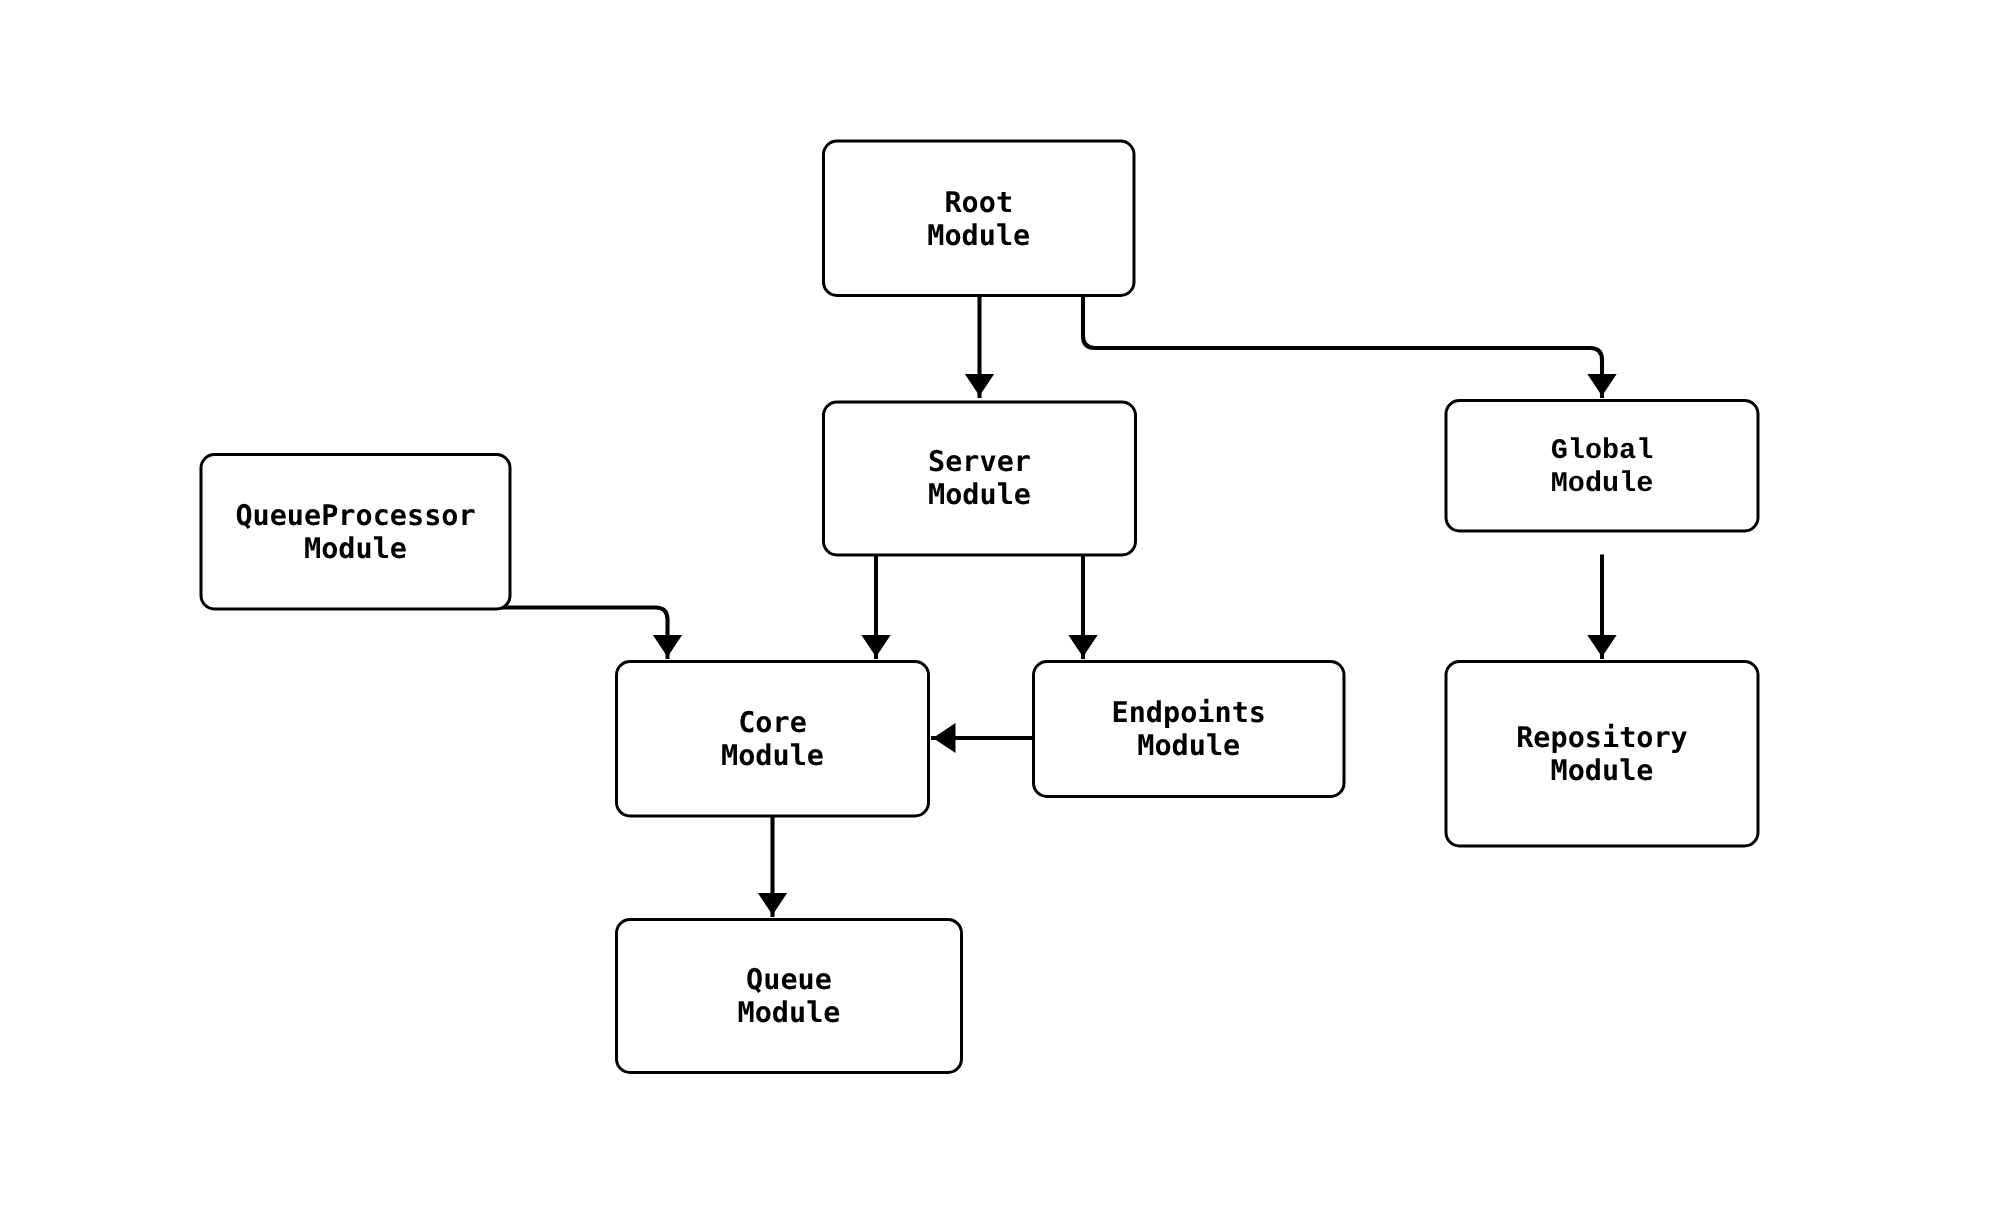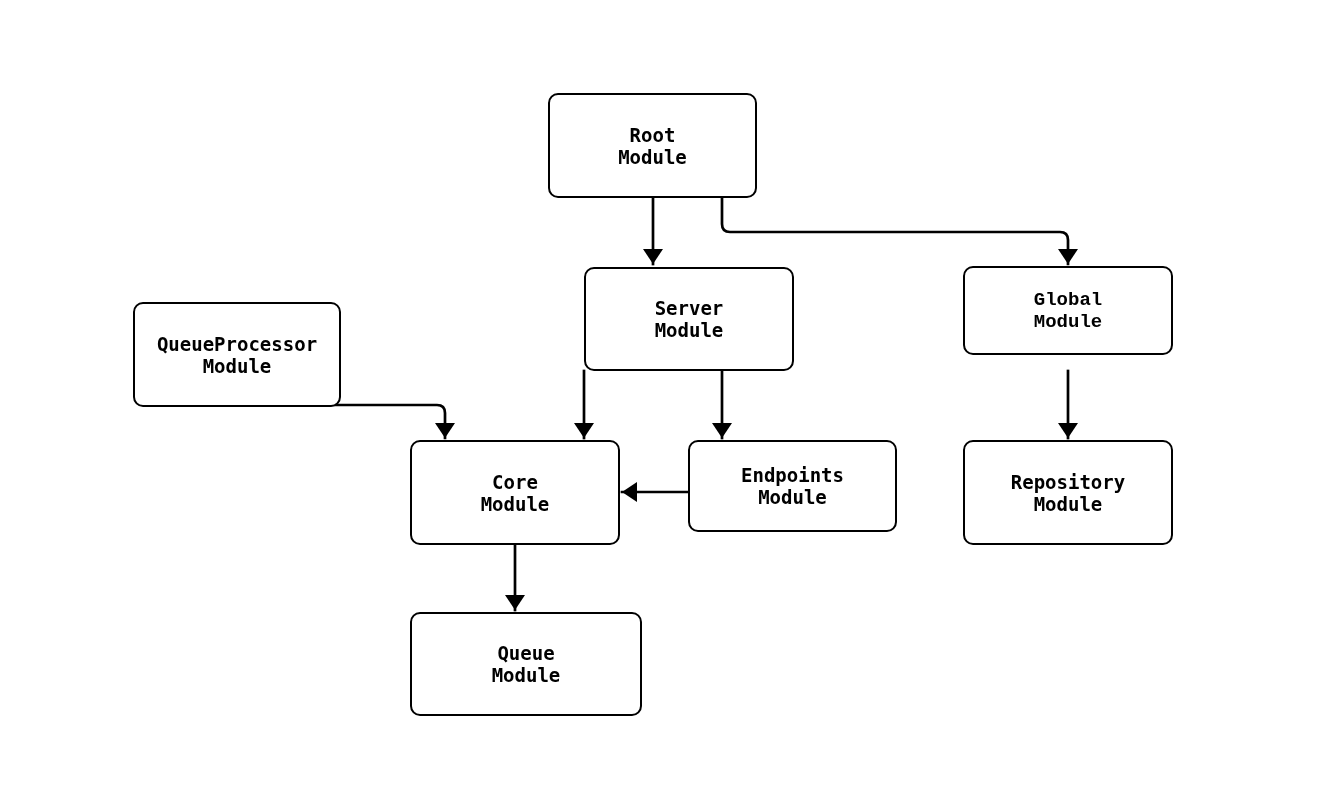--- a/index.html
+++ b/index.html
@@ -39,25 +39,25 @@
     font-weight: bold;
     font-size: 19px;
     line-height: 22px;
     color: #000000;
     white-space: pre-line;
     letter-spacing: 0px;
   }
   
   .n-root          { left: 548px; top:  93px; width: 209px; height: 105px; }
   .n-queueprocessor{ left: 133px; top: 266px; width: 208px; height: 105px; margin-top: 36px; }
-  .n-server        { left: 548px; top: 267px; width: 210px; height: 104px; margin-left: 36px; }
+  .n-server        { left: 548px; top: 267px; width: 210px; height: 104px; }
   .n-global        { left: 963px; top: 266px; width: 210px; height: 89px; font-family: Liberation Mono, monospace; }
   .n-core          { left: 410px; top: 440px; width: 210px; height: 105px; }
   .n-endpoints     { left: 688px; top: 440px; width: 209px; height: 92px; }
-  .n-repository    { left: 963px; top: 440px; width: 210px; height: 105px; }
+  .n-repository    { left: 963px; top: 440px; width: 210px; height: 125px; }
   .n-queue         { left: 410px; top: 612px; width: 232px; height: 104px; }
 </style>
 </head>
 <body>
 
 <div class="canvas">
 
   <svg class="edges" viewBox="0 0 1337 809" xmlns="http://www.w3.org/2000/svg">
     <defs>
       <marker id="arrowhead" markerUnits="userSpaceOnUse" markerWidth="16" markerHeight="22" refX="15" refY="11" orient="auto">

